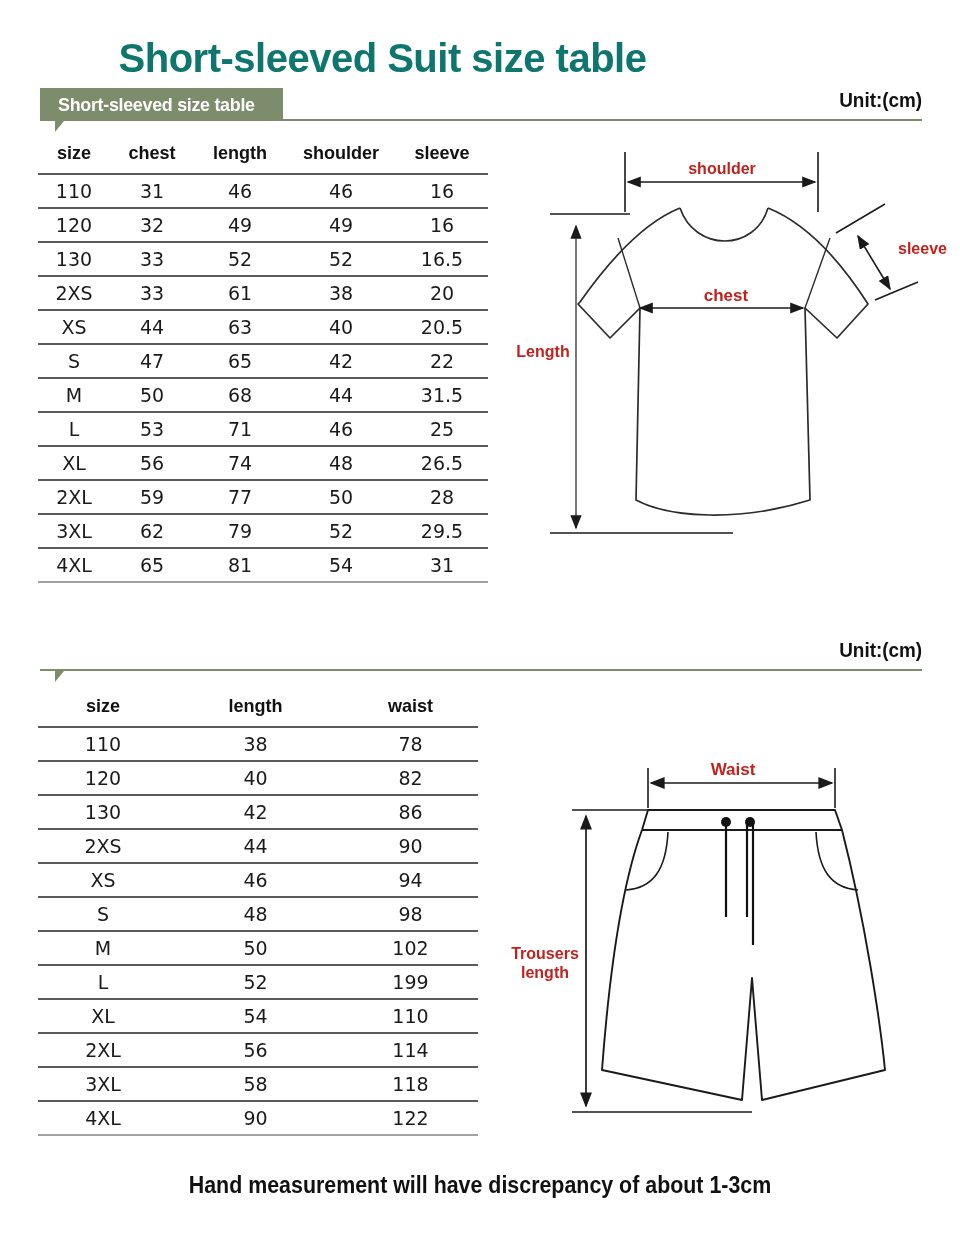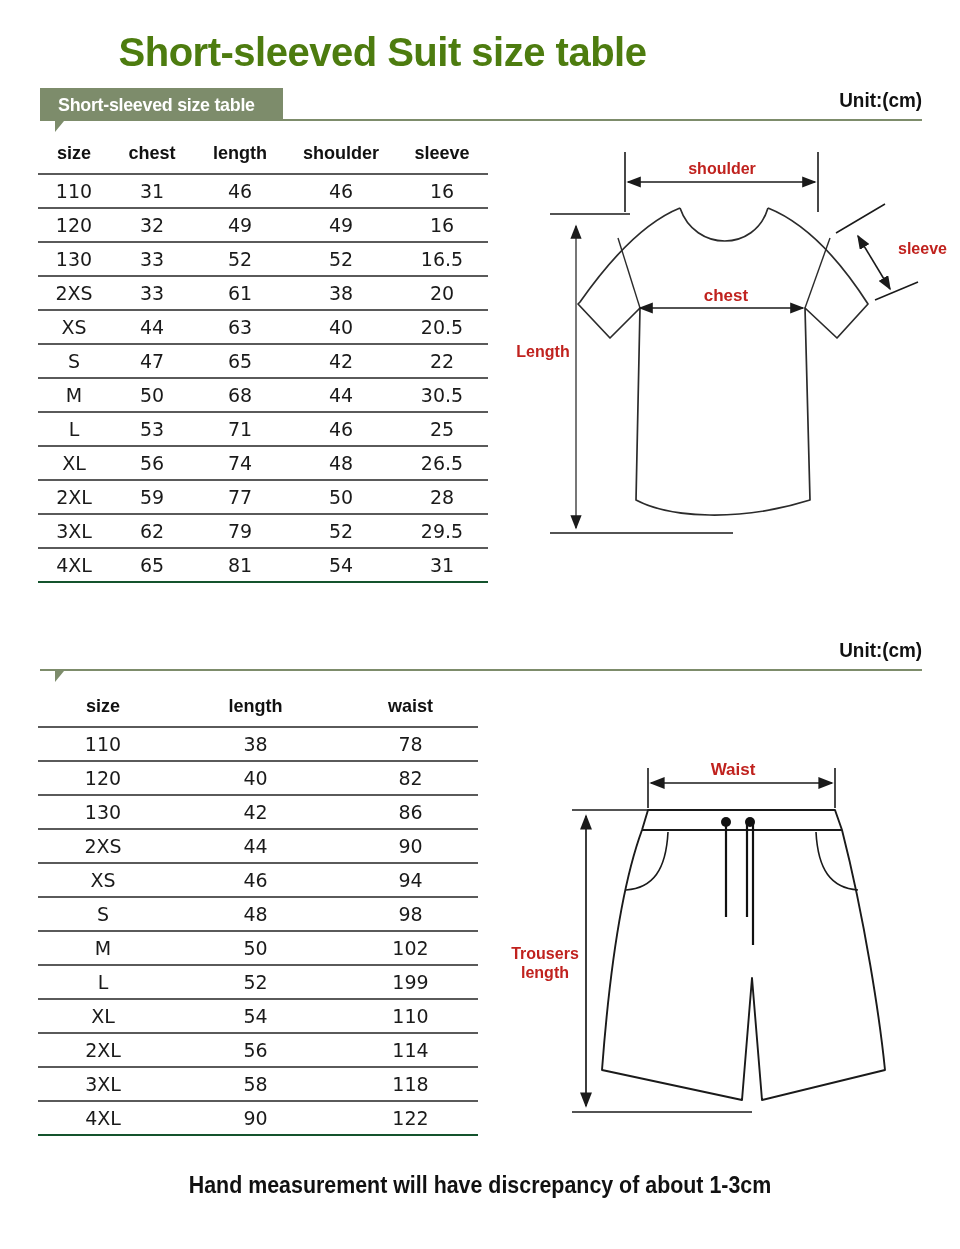--- a/index.html
+++ b/index.html
@@ -12,29 +12,29 @@
     height: 1249px;
     position: relative;
     font-family: "Liberation Sans", sans-serif;
     color: #111111;
     overflow: hidden;
   }
 
   
   .page-title {
     position: absolute;
-    top: 30px;
+    top: 36px;
     left: 0;
     width: 765px;
     text-align: center;
     font-family: "Liberation Sans", sans-serif;
     font-weight: bold;
     font-size: 40px;
     letter-spacing: -0.5px;
-    color: #4d7c0f;
+    color: #0f766e;
     white-space: nowrap;
   }
 
   
   .section {
     position: absolute;
     left: 0;
     width: 960px;
   }
   .banner-row {
@@ -110,21 +110,21 @@
   .size-table td {
     font-family: "DejaVu Sans", sans-serif;
     font-weight: normal;
     font-size: 19px;
     color: #1a1a1a;
     text-align: center;
     padding: 5px 0 5px 0;
     border-top: 2px solid #5a5a5a;
   }
   .size-table tr:last-child td {
-    border-bottom: 2px solid #14532d;
+    border-bottom: 2px solid #a3a3a3;
   }
   .size-table thead tr th {
     border-bottom: 2px solid #5a5a5a;
   }
 
   
   #table-shirt { left: 38px; top: 140px; width: 450px; }
   #table-shirt col.c-size     { width: 72px; }
   #table-shirt col.c-chest    { width: 84px; }
   #table-shirt col.c-length   { width: 92px; }
@@ -234,21 +234,21 @@
         <td>47</td>
         <td>65</td>
         <td>42</td>
         <td>22</td>
       </tr>
     <tr>
         <td>M</td>
         <td>50</td>
         <td>68</td>
         <td>44</td>
-        <td>30.5</td>
+        <td>31.5</td>
       </tr>
     <tr>
         <td>L</td>
         <td>53</td>
         <td>71</td>
         <td>46</td>
         <td>25</td>
       </tr>
     <tr>
         <td>XL</td>

